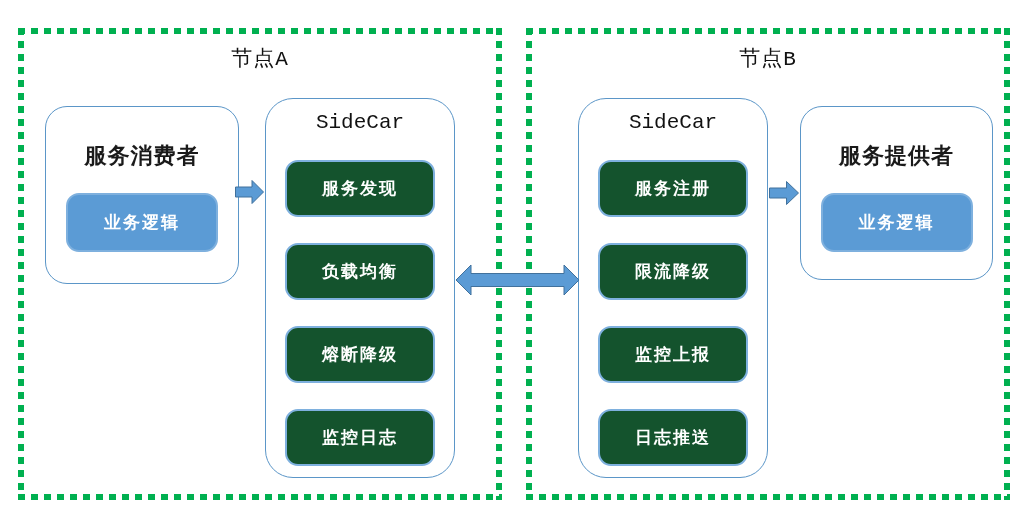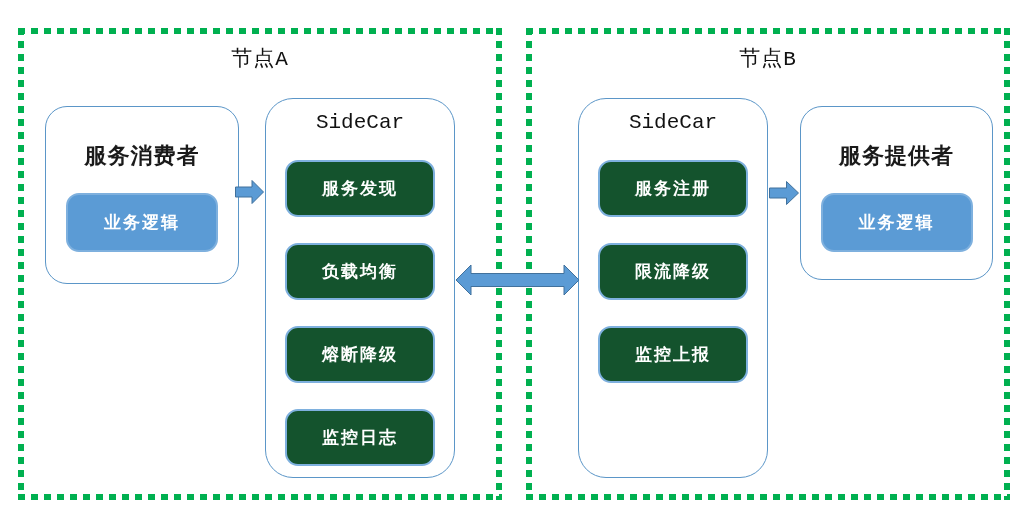--- a/index.html
+++ b/index.html
@@ -95,20 +95,21 @@
   </div>
 
   <div class="node node-b">
     <div class="node-title">节点B</div>
 
     <div class="sidecar sidecar-b">
       <div class="sidecar-title">SideCar</div>
       <div class="sc-item">服务注册</div>
       <div class="sc-item">限流降级</div>
       <div class="sc-item">监控上报</div>
+      <div class="sc-item">日志推送</div>
     </div>
 
     <div class="svc-box svc-provider">
       <div class="svc-label">服务提供者</div>
       <div class="chip">业务逻辑</div>
     </div>
   </div>
 
   <div class="arrow" style="left:235px;top:179px;">
     <svg width="30" height="26" viewBox="0 0 30 26">

